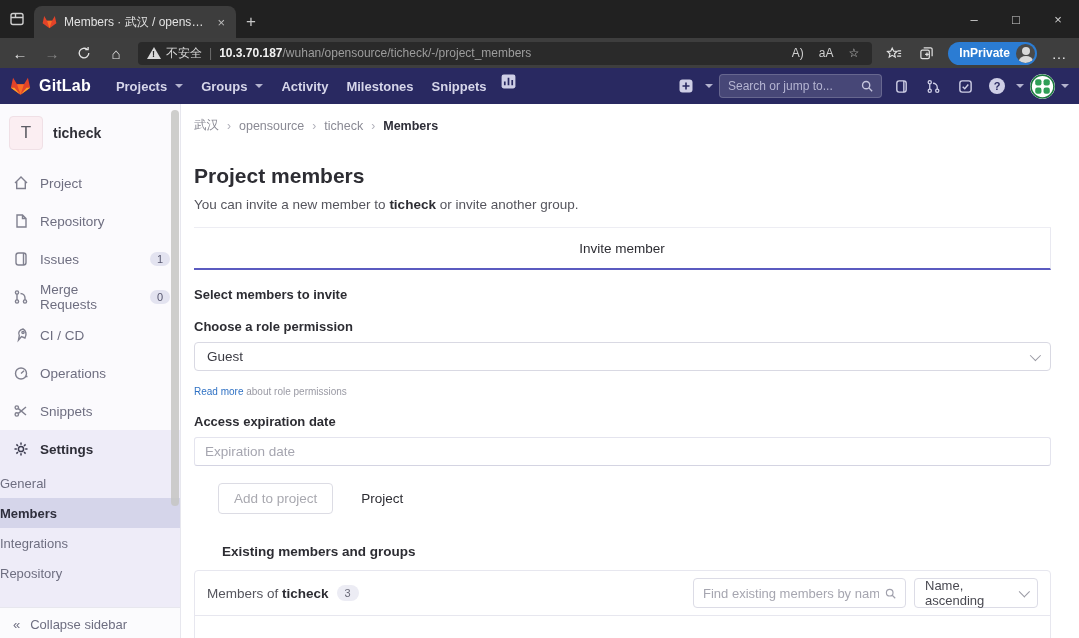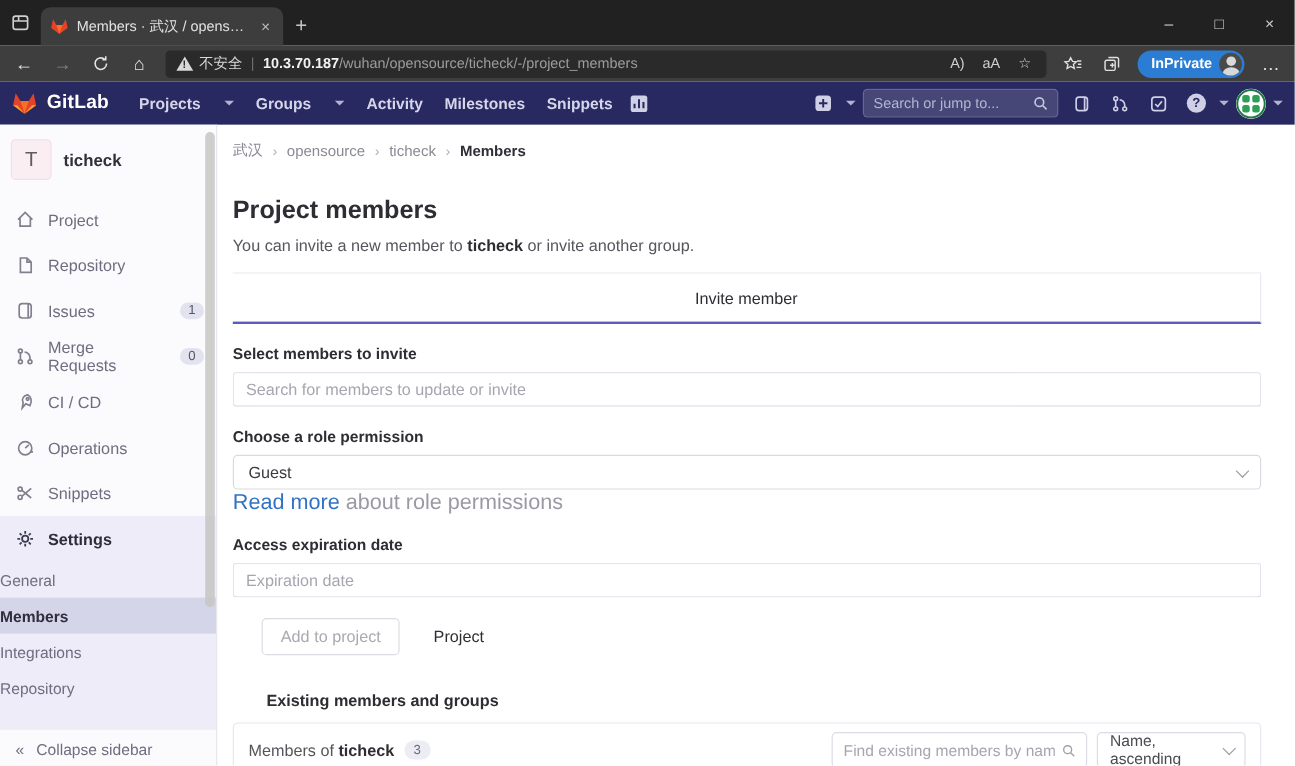--- a/index.html
+++ b/index.html
@@ -26,24 +26,24 @@
   .url { white-space:nowrap; overflow:hidden; flex:1; }
   .url b { color:#f2f2f2; font-weight:bold; }
   .url span { color:#9d9d9d; }
   .url-ico { color:#cfcfcf; font-size:12px; padding:0 4px; }
   .pill { height:23px; background:#2b7cd3; border-radius:12px; display:flex; align-items:center; gap:6px; padding:0 2px 0 11px; color:#fff; font-size:12px; font-weight:bold; margin:0 4px; }
   .pill-avatar { width:19px; height:19px; border-radius:50%; background:#4a4a4a; position:relative; overflow:hidden; }
   .pill-avatar i { position:absolute; left:5.5px; top:3px; width:8px; height:8px; border-radius:50%; background:#d9d9d9; }
   .pill-avatar u { position:absolute; left:2.5px; top:12px; width:14px; height:10px; border-radius:50%; background:#d9d9d9; }
 
   
-  .gl-nav { height:36px; background:#292961; display:flex; align-items:center; padding:0 10px; color:#d6d6ea; }
+  .gl-nav { height:36px; background:#292961; display:flex; padding:0 10px; color:#d6d6ea; }
   .gl-brand { display:flex; align-items:center; gap:8px; margin-right:16px; }
   .gl-brand b { color:#fff; font-size:16px; letter-spacing:.2px; }
-  .gl-item { display:flex; align-items:center; gap:20px; padding:12px 9px; font-size:13px; font-weight:bold; color:#d6d6ea; height:36px; }
+  .gl-item { display:flex; align-items:center; gap:8px; padding:12px 9px; font-size:13px; font-weight:bold; color:#d6d6ea; height:36px; }
   .caret { width:0; height:0; border-left:4px solid transparent; border-right:4px solid transparent; border-top:4px solid currentColor; opacity:.8; }
   .gl-right { margin-left:auto; display:flex; align-items:center; gap:6px; }
   .gl-search { width:163px; height:24px; background:rgba(255,255,255,.14); border:1px solid rgba(255,255,255,.18); border-radius:4px; display:flex; align-items:center; padding:0 8px; gap:24px; }
   .gl-search input { flex:1; background:transparent; border:none; outline:none; color:#e6e6f2; font-size:12px; width:100px; font-family:inherit; }
   .gl-search input::placeholder { color:#b5b5d2; }
   .gl-ico { width:26px; height:26px; display:flex; align-items:center; justify-content:center; color:#cfcfe6; }
   .help-q { width:16px; height:16px; border-radius:50%; background:#cfcfe6; color:#292961; font-size:11px; font-weight:bold; display:flex; align-items:center; justify-content:center; }
   .gl-avatar { width:25px; height:25px; border-radius:50%; background:#fff; display:flex; align-items:center; justify-content:center; overflow:hidden; }
 
   
@@ -75,21 +75,21 @@
   .tab-btn { flex:1; text-align:center; padding:13px 0 12px; font-size:13.5px; color:#9a9aa4; }
   .tab-btn.active { color:#2d2d33; border-bottom:2px solid #5b5bc0; }
   .tab-btn:first-child { border-right:1px solid #e9e9f1; }
 
   .f-label { margin-top:17px; font-size:13px; font-weight:bold; color:#2d2d33; }
   .f-input { margin-top:8px; width:100%; height:29px; border:1px solid #e4e4ee; border-bottom-color:#d4d4e2; border-radius:3px; padding:0 10px; font-size:13.5px; color:#333; font-family:inherit; outline:none; background:#fff; }
   .f-input::placeholder { color:#a6a6b0; }
   .f-select { margin-top:8px; width:100%; height:29px; border:1px solid #d9d9e3; border-radius:4px; display:flex; align-items:center; padding:0 12px; font-size:13.5px; color:#3a3a42;text-align:right; }
   .f-select .chev { margin-left:auto; color:#9a9aa4; }
   .chev { width:8px; height:8px; border-right:1.6px solid currentColor; border-bottom:1.6px solid currentColor; transform:rotate(45deg) translateY(-2px); }
-  .read-more { margin-top:0; font-size:18px; color:#9a9aa4; }
+  .read-more { margin-top:15px; font-size:10px; color:#9a9aa4; }
   .read-more a { color:#3072c4; text-decoration:none; }
   .btn-row { margin-top:17px; display:flex; gap:12px; align-items:center;padding-left:24px; }
   .btn { padding:7px 15px; font-size:13.5px; border-radius:4px; border:1px solid transparent; background:#fff; }
   .btn.disabled { color:#a9a9b0; border-color:#dcdce4; }
   .btn.plain { color:#2d2d33; }
 
   .existing-h { margin-top:30px; font-size:13.5px; font-weight:bold; color:#2d2d33;padding-left:28px; }
   .members-panel { margin-top:11px; border:1px solid #e7e7ef; border-radius:4px; height:200px; }
   .panel-head { display:flex; align-items:center; padding:7px 12px; border-bottom:1px solid #e7e7ef; gap:8px; }
   .panel-title { font-size:13.5px; color:#55555d; }
@@ -363,21 +363,20 @@
     </div>
 
     <h1 class="page-title">Project members</h1>
     <p class="subtitle"><span>You can invite a new member to </span><b>ticheck</b><span> or invite another group.</span></p>
 
     <div class="tabs">
       <div class="tab-btn active">Invite member</div>
     </div>
 
     <div class="f-label">Select members to invite</div>
-    <input class="f-input" placeholder="Search for members to update or invite" style="">
 
     <div class="f-label">Choose a role permission</div>
     <div class="f-select">
       <span>Guest</span>
       <span class="chev"></span>
     </div>
     <div class="read-more"><a href="#">Read more</a><span> about role permissions</span></div>
 
     <div class="f-label">Access expiration date</div>
     <input class="f-input" placeholder="Expiration date" style="">

